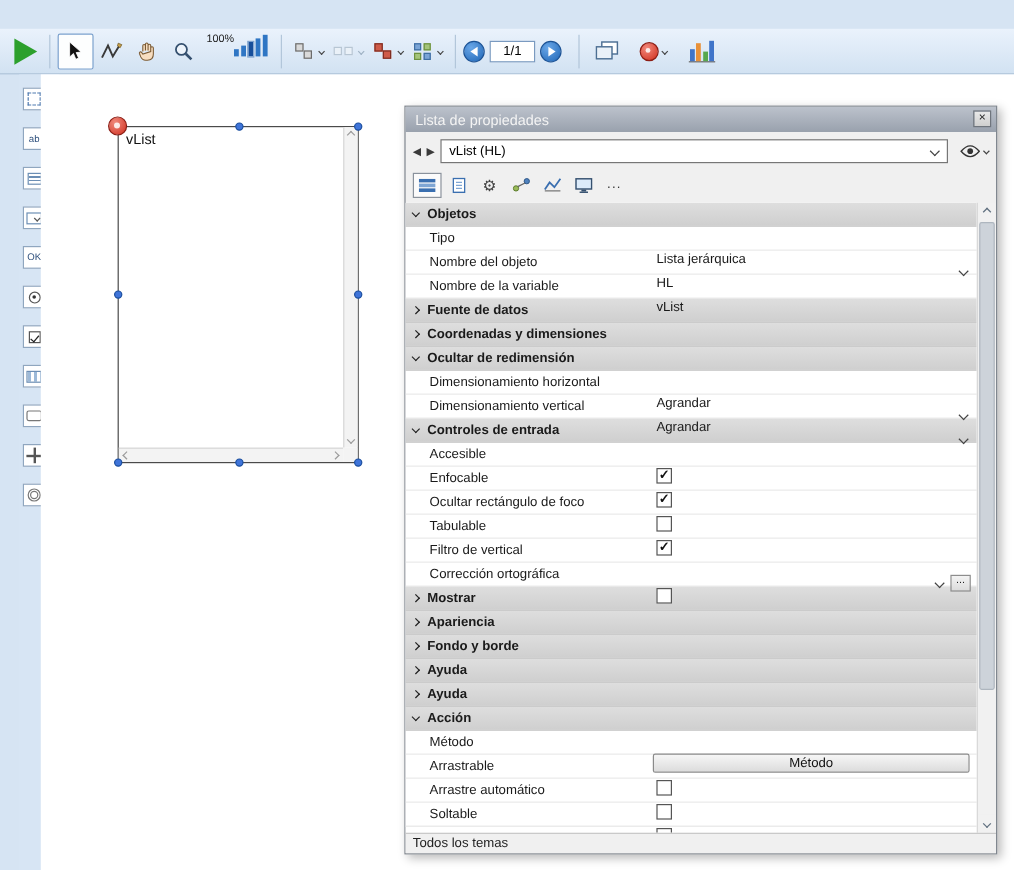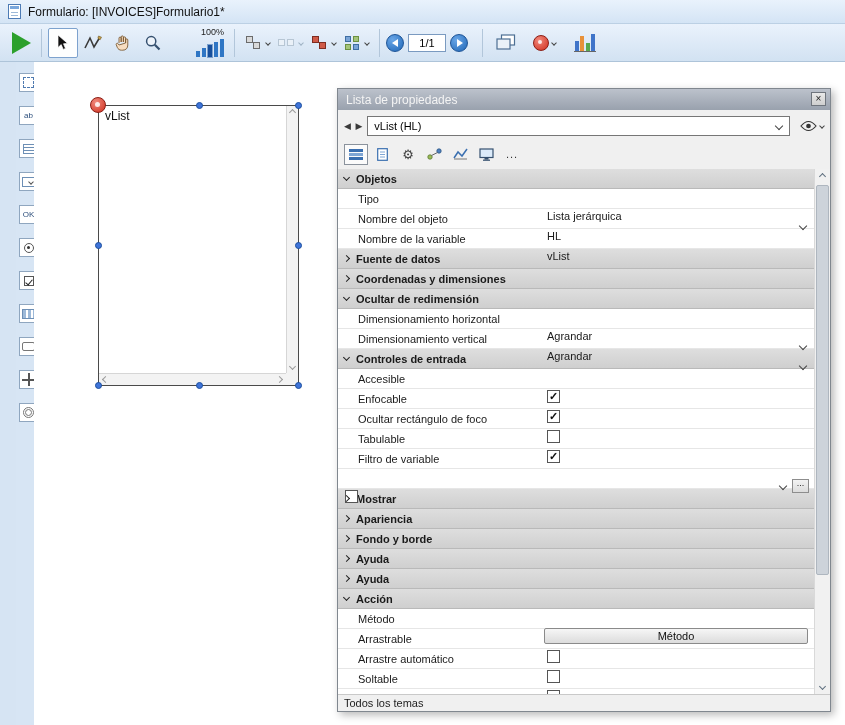--- a/index.html
+++ b/index.html
@@ -19,21 +19,21 @@
   
   .toolbar { position:absolute; left:0; top:24px; width:845px; height:38px;
     background:linear-gradient(#eaf2fc,#d2e2f2); border-bottom:1px solid #aec4d9;
     display:flex; align-items:center; }
   .tb-sep { width:1px; height:28px; background:#b2c6da; margin:0 6px; flex:none; }
   .tb-btn { width:30px; height:30px; display:flex; align-items:center; justify-content:center;
     border:1px solid transparent; border-radius:2px; flex:none; }
   .tb-btn.selected { background:#fdfefe; border:1px solid #7da2ce; }
   .play-tri { width:0; height:0; border-top:11px solid transparent; border-bottom:11px solid transparent;
     border-left:19px solid #2ca02c; margin-left:12px; margin-right:4px; flex:none; }
-  .zoomwrap { width:52px; height:32px; margin:0 4px; display:flex; flex-direction:column; align-items:flex-end; flex:none; }
+  .zoomwrap { width:52px; height:32px; margin:0 4px; display:flex; align-items:flex-start; flex:none; }
   .zoom-label { font-size:9px; color:#222; line-height:10px; }
   .zoom-bars { display:flex; align-items:flex-end; gap:2px; height:19px; margin-top:1px; }
   .zbar { width:4px; background:#2f76c4; }
   .zbar.sel { background:#174f9b; outline:1px solid #7da2ce; }
   .dd-btn { display:flex; align-items:center; gap:3px; padding:0 4px; height:30px; flex:none; }
   .dd-icon { position:relative; width:18px; height:16px; }
   .sq { position:absolute; width:7px; height:7px; border:1px solid #6b6b6b; background:#d9d9d9; }
   .dd-icon.dim .sq { border-color:#b7c6d4; background:#eaf1f8; }
   .dd-icon.red .sq { border-color:#7e2d22; background:#cf5a48; }
   .dd-icon.grid .sq { width:6px; height:6px; }
@@ -151,24 +151,20 @@
   .sthumb { position:absolute; left:1px; top:16px; width:13px; height:390px;
     background:#cdd3da; border:1px solid #aeb6bf; border-radius:2px; }
   .pal-footer { position:absolute; left:0; right:0; bottom:0; height:17px; background:#f0f0f0;
     border-top:1px solid #c9c9c9; display:flex; align-items:center; padding-left:6px; color:#222; }
 </style>
 </head>
 <body>
 
 <div class="window">
 
-  <div class="titlebar">
-    <span class="app-icon"></span>
-    <span class="title-text">Formulario: [INVOICES]Formulario1*</span>
-  </div>
 
   <div class="toolbar">
     <div class="play-tri"></div>
     <div class="tb-sep"></div>
 
     <div class="tb-btn selected">
       <svg width="16" height="17" viewBox="0 0 16 17">
         <path d="M3 1 L3 13.5 L6.2 10.6 L8.2 15.4 L10.5 14.4 L8.5 9.8 L12.6 9.4 Z" fill="#111" stroke="#fff" stroke-width="0.7"></path>
       </svg>
     </div>
@@ -530,28 +526,31 @@
             <span>Tabulable</span>
           </div>
         <div class="pvalue">
             <span class="cbx">
               <span>✓</span>
             </span>
           </div>
       </div>
       <div class="prow">
         <div class="plabel">
-            <span>Filtro de variable</span>
+            <span>Filtro de vertical</span>
           </div>
         <div class="pvalue">
           <span class="chev inner"></span>
           <span class="mini-btn">...</span>
         </div>
       </div>
       <div class="prow">
+        <div class="plabel">
+            <span>Corrección ortográfica</span>
+          </div>
         <div class="pvalue">
             <span class="cbx">
               <span></span>
             </span>
           </div>
       </div>
 
       <div class="prow sec">
         <span class="sec-chev collapsed"></span>
         <span>Mostrar</span>

